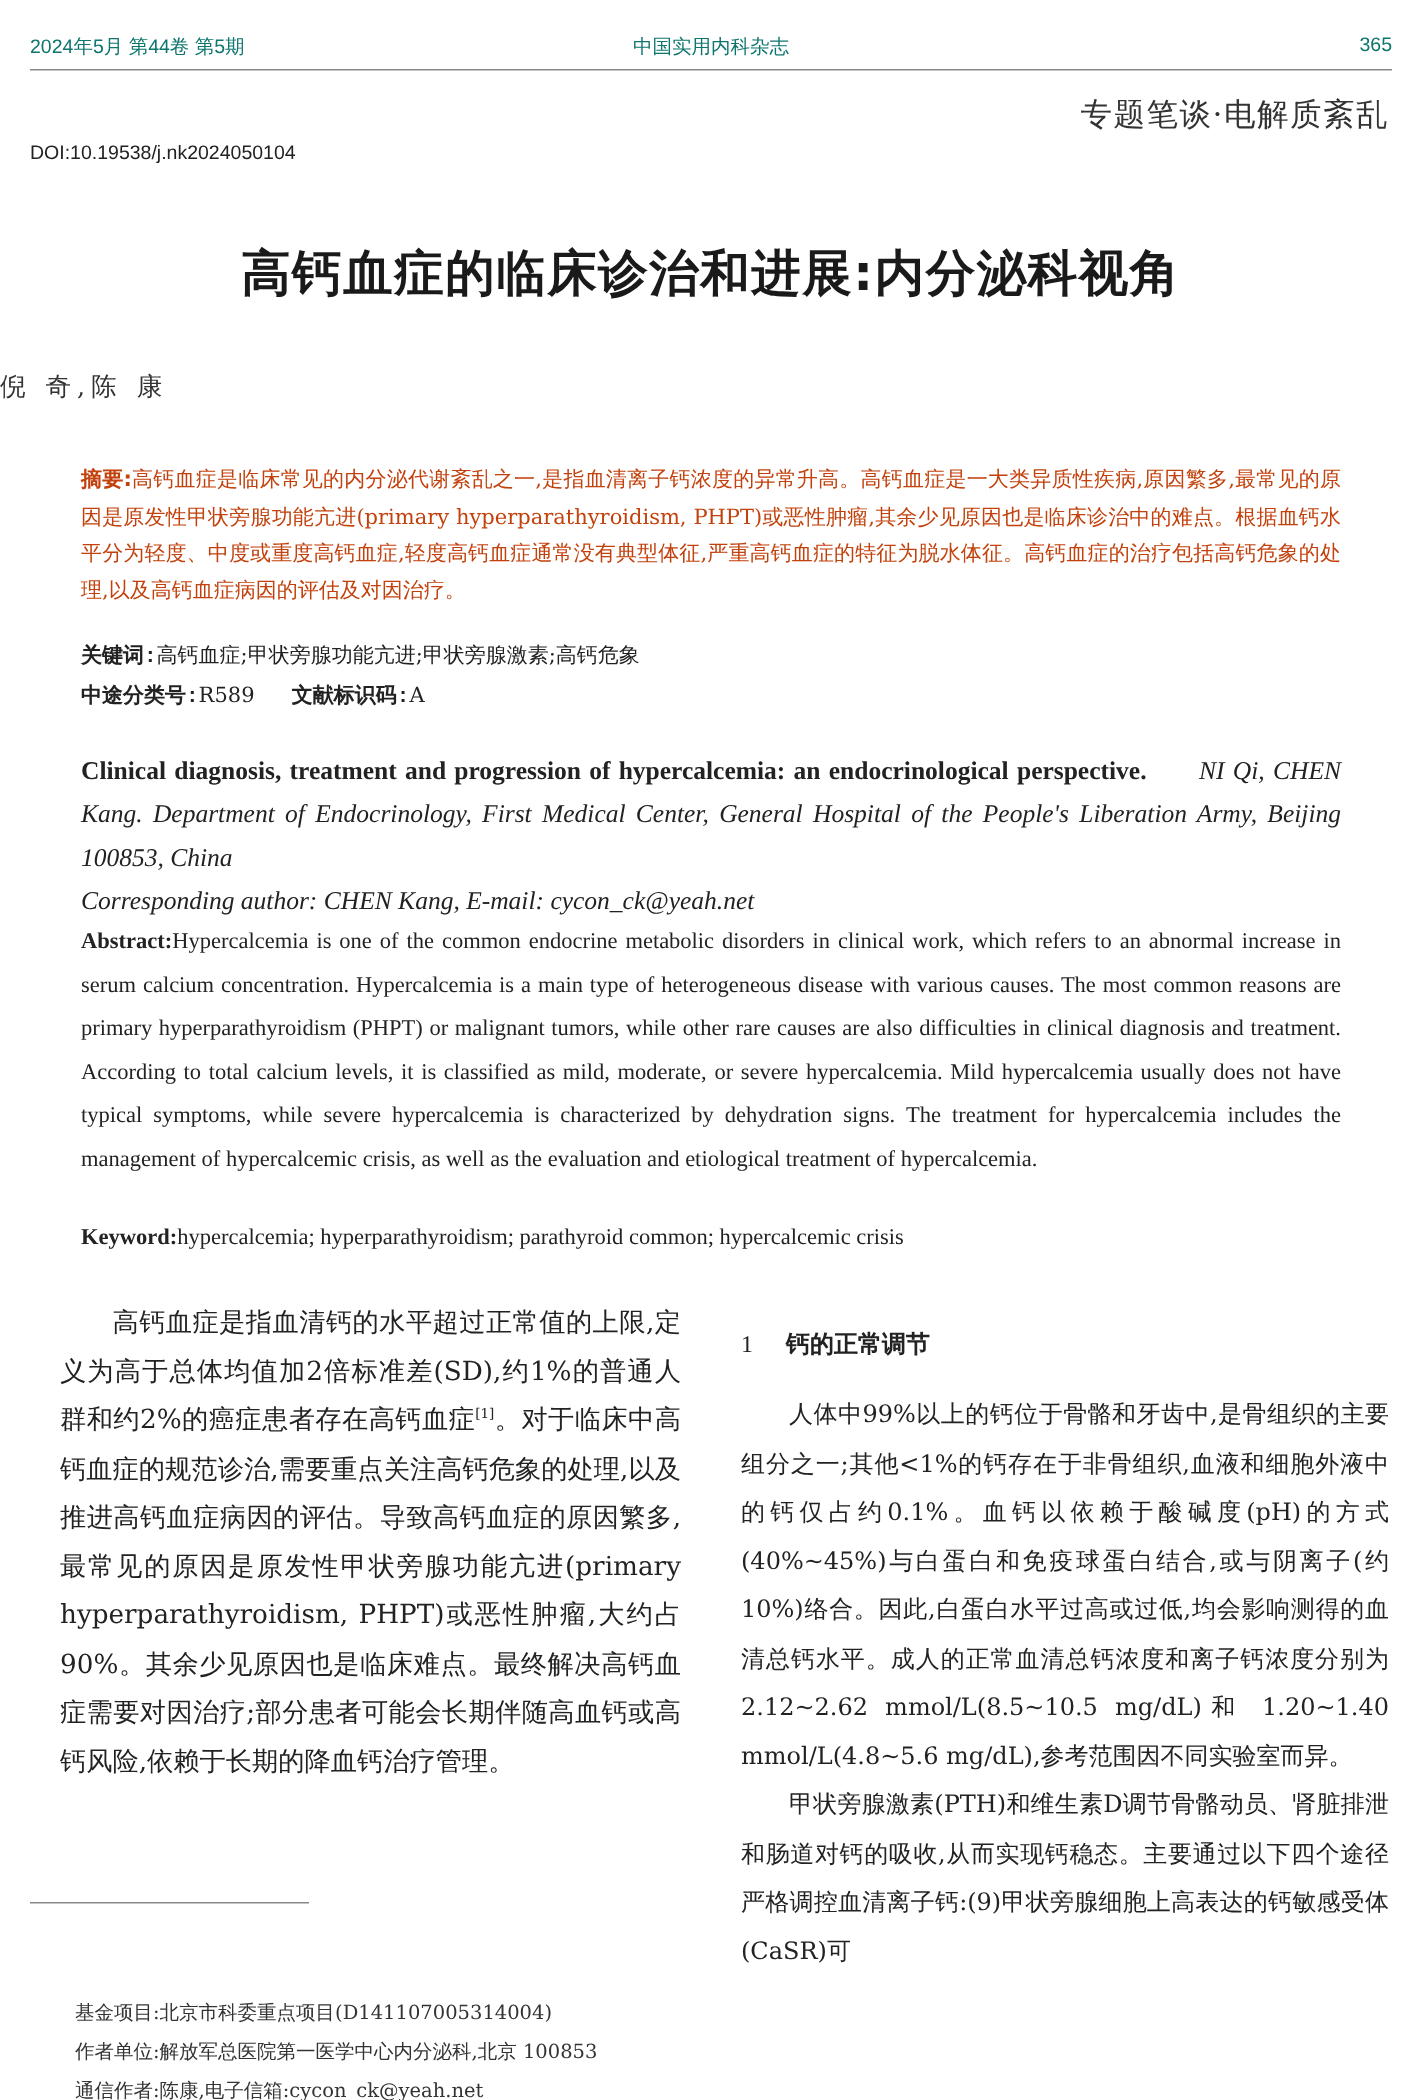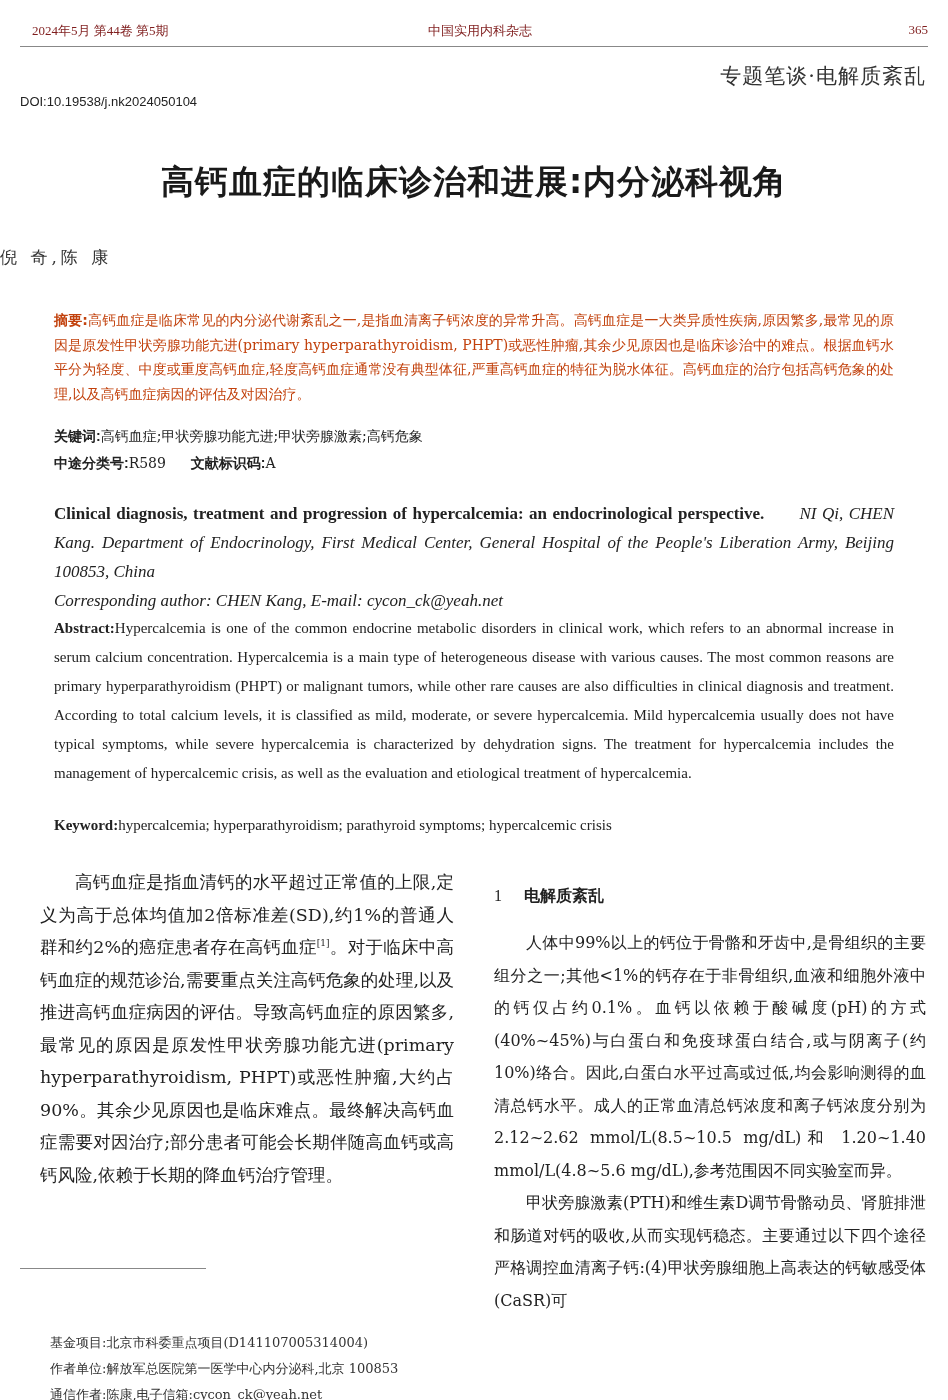--- a/index.html
+++ b/index.html
@@ -1,29 +1,29 @@
 <!DOCTYPE html>
 <html><head>
   <meta charset="utf-8">
   <style>
     html, body { margin: 0; padding: 0; background: #ffffff; }
     body { width: 948px; height: 1400px; position: relative; overflow: hidden; color: #1a1a1a; font-family: "DejaVu Serif", "Liberation Serif", serif; }
-    .running-header { position: absolute; left: 32px; right: 20px; top: 20px; height: 24px; font-size: 13px; font-family: Liberation Serif, serif; color: #7f1d1d; }
+    .running-header { position: absolute; left: 20px; right: 20px; top: 20px; height: 24px; font-size: 13px; font-family: Liberation Sans, sans-serif; color: #0f766e; }
     .running-header .left { position: absolute; left: 0; top: 2px; }
     .running-header .center { position: absolute; left: 0; right: 0; text-align: center; top: 2px; }
     .running-header .right { position: absolute; right: 0; top: 2px; }
     .header-rule { position: absolute; left: 20px; right: 20px; top: 46px; height: 1px; background: #888; }
     .column-tag { position: absolute; right: 22px; top: 62px; font-size: 21px; color: #333; letter-spacing: 1px; font-family: "DejaVu Serif", serif; }
     .doi { position: absolute; left: 20px; top: 94px; font-size: 13px; font-family: "Liberation Sans", sans-serif; color: #222; }
     .title { position: absolute; left: 0; right: 0; top: 160px; text-align: center; font-size: 33px; font-family: "DejaVu Sans", sans-serif; font-weight: bold; color: #1a1a1a; letter-spacing: 1px; }
     .authors { position: absolute; left: 0; right: 0; top: 246px; text-align: left; font-size: 17px; color: #333; letter-spacing: 4px; }
     .abstract-cn { position: absolute; left: 54px; right: 54px; top: 308px; font-size: 14px; line-height: 24.5px; text-align: justify; color: #c2410c; }
     .abstract-cn .label { font-family: "DejaVu Sans", sans-serif; font-weight: bold; }
     .meta-line { position: absolute; left: 54px; right: 54px; font-size: 14px; color: #222; }
-    .meta-line .label { font-family: Liberation Sans, sans-serif; font-weight: bold; }
+    .meta-line .label { font-family: Liberation Mono, monospace; font-weight: bold; }
     .en-block { position: absolute; left: 54px; right: 54px; top: 499px; font-family: "Liberation Serif", serif; font-size: 17px; line-height: 29px; text-align: justify; color: #222; }
     .en-block .bold { font-weight: bold; }
     .en-block .italic { font-style: italic; }
     .en-abstract { position: absolute; left: 54px; right: 54px; top: 614px; font-family: "Liberation Serif", serif; font-size: 15px; line-height: 29px; text-align: justify; color: #222; }
     .en-keyword { position: absolute; left: 54px; right: 54px; top: 817px; font-family: "Liberation Serif", serif; font-size: 15px; color: #222; }
     .bold { font-weight: bold; }
     .col-left { position: absolute; left: 40px; width: 414px; top: 866px; font-size: 17.5px; line-height: 32.5px; text-align: justify; color: #222; }
     .col-left p, .col-right p { margin: 0; text-indent: 2em; }
     sup { font-size: 9px; vertical-align: super; line-height: 0; }
     .section-heading { position: absolute; left: 494px; top: 886px; font-size: 16px; font-family: "DejaVu Sans", sans-serif; font-weight: bold; color: #222; }
@@ -68,34 +68,34 @@
   <span class="italic">NI Qi, CHEN Kang. Department of Endocrinology, First Medical Center, General Hospital of the People's Liberation Army, Beijing 100853, China</span>
   <br>
   <span class="italic">Corresponding author: CHEN Kang, E-mail: cycon_ck@yeah.net</span>
 </div>
 
 <div class="en-abstract">
   <span class="bold">Abstract:</span><span>Hypercalcemia is one of the common endocrine metabolic disorders in clinical work, which refers to an abnormal increase in serum calcium concentration. Hypercalcemia is a main type of heterogeneous disease with various causes. The most common reasons are primary hyperparathyroidism (PHPT) or malignant tumors, while other rare causes are also difficulties in clinical diagnosis and treatment. According to total calcium levels, it is classified as mild, moderate, or severe hypercalcemia. Mild hypercalcemia usually does not have typical symptoms, while severe hypercalcemia is characterized by dehydration signs. The treatment for hypercalcemia includes the management of hypercalcemic crisis, as well as the evaluation and etiological treatment of hypercalcemia.</span>
 </div>
 
 <div class="en-keyword">
-  <span class="bold">Keyword:</span><span>hypercalcemia; hyperparathyroidism; parathyroid symptoms; hypercalcemic crisis</span>
+  <span class="bold">Keyword:</span><span>hypercalcemia; hyperparathyroidism; parathyroid common; hypercalcemic crisis</span>
 </div>
 
 <div class="col-left">
   <p><span>高钙血症是指血清钙的水平超过正常值的上限,定义为高于总体均值加2倍标准差(SD),约1%的普通人群和约2%的癌症患者存在高钙血症</span><sup>[1]</sup><span>。对于临床中高钙血症的规范诊治,需要重点关注高钙危象的处理,以及推进高钙血症病因的评估。导致高钙血症的原因繁多,最常见的原因是原发性甲状旁腺功能亢进(primary hyperparathyroidism, PHPT)或恶性肿瘤,大约占90%。其余少见原因也是临床难点。最终解决高钙血症需要对因治疗;部分患者可能会长期伴随高血钙或高钙风险,依赖于长期的降血钙治疗管理。</span></p>
 </div>
 
 <div class="section-heading">
-  <span class="num">1</span><span>电解质紊乱</span>
+  <span class="num">1</span><span>钙的正常调节</span>
 </div>
 
 <div class="col-right">
   <p>人体中99%以上的钙位于骨骼和牙齿中,是骨组织的主要组分之一;其他&lt;1%的钙存在于非骨组织,血液和细胞外液中的钙仅占约0.1%。血钙以依赖于酸碱度(pH)的方式(40%~45%)与白蛋白和免疫球蛋白结合,或与阴离子(约10%)络合。因此,白蛋白水平过高或过低,均会影响测得的血清总钙水平。成人的正常血清总钙浓度和离子钙浓度分别为 2.12~2.62 mmol/L(8.5~10.5 mg/dL)和 1.20~1.40 mmol/L(4.8~5.6 mg/dL),参考范围因不同实验室而异。</p>
-  <p>甲状旁腺激素(PTH)和维生素D调节骨骼动员、肾脏排泄和肠道对钙的吸收,从而实现钙稳态。主要通过以下四个途径严格调控血清离子钙:(4)甲状旁腺细胞上高表达的钙敏感受体(CaSR)可</p>
+  <p>甲状旁腺激素(PTH)和维生素D调节骨骼动员、肾脏排泄和肠道对钙的吸收,从而实现钙稳态。主要通过以下四个途径严格调控血清离子钙:(9)甲状旁腺细胞上高表达的钙敏感受体(CaSR)可</p>
 </div>
 
 <div class="footnote-rule"></div>
 <div class="footnotes">
   <div>基金项目:北京市科委重点项目(D141107005314004)</div>
   <div>作者单位:解放军总医院第一医学中心内分泌科,北京 100853</div>
   <div>通信作者:陈康,电子信箱:cycon_ck@yeah.net</div>
 </div>
 
 </body></html>

